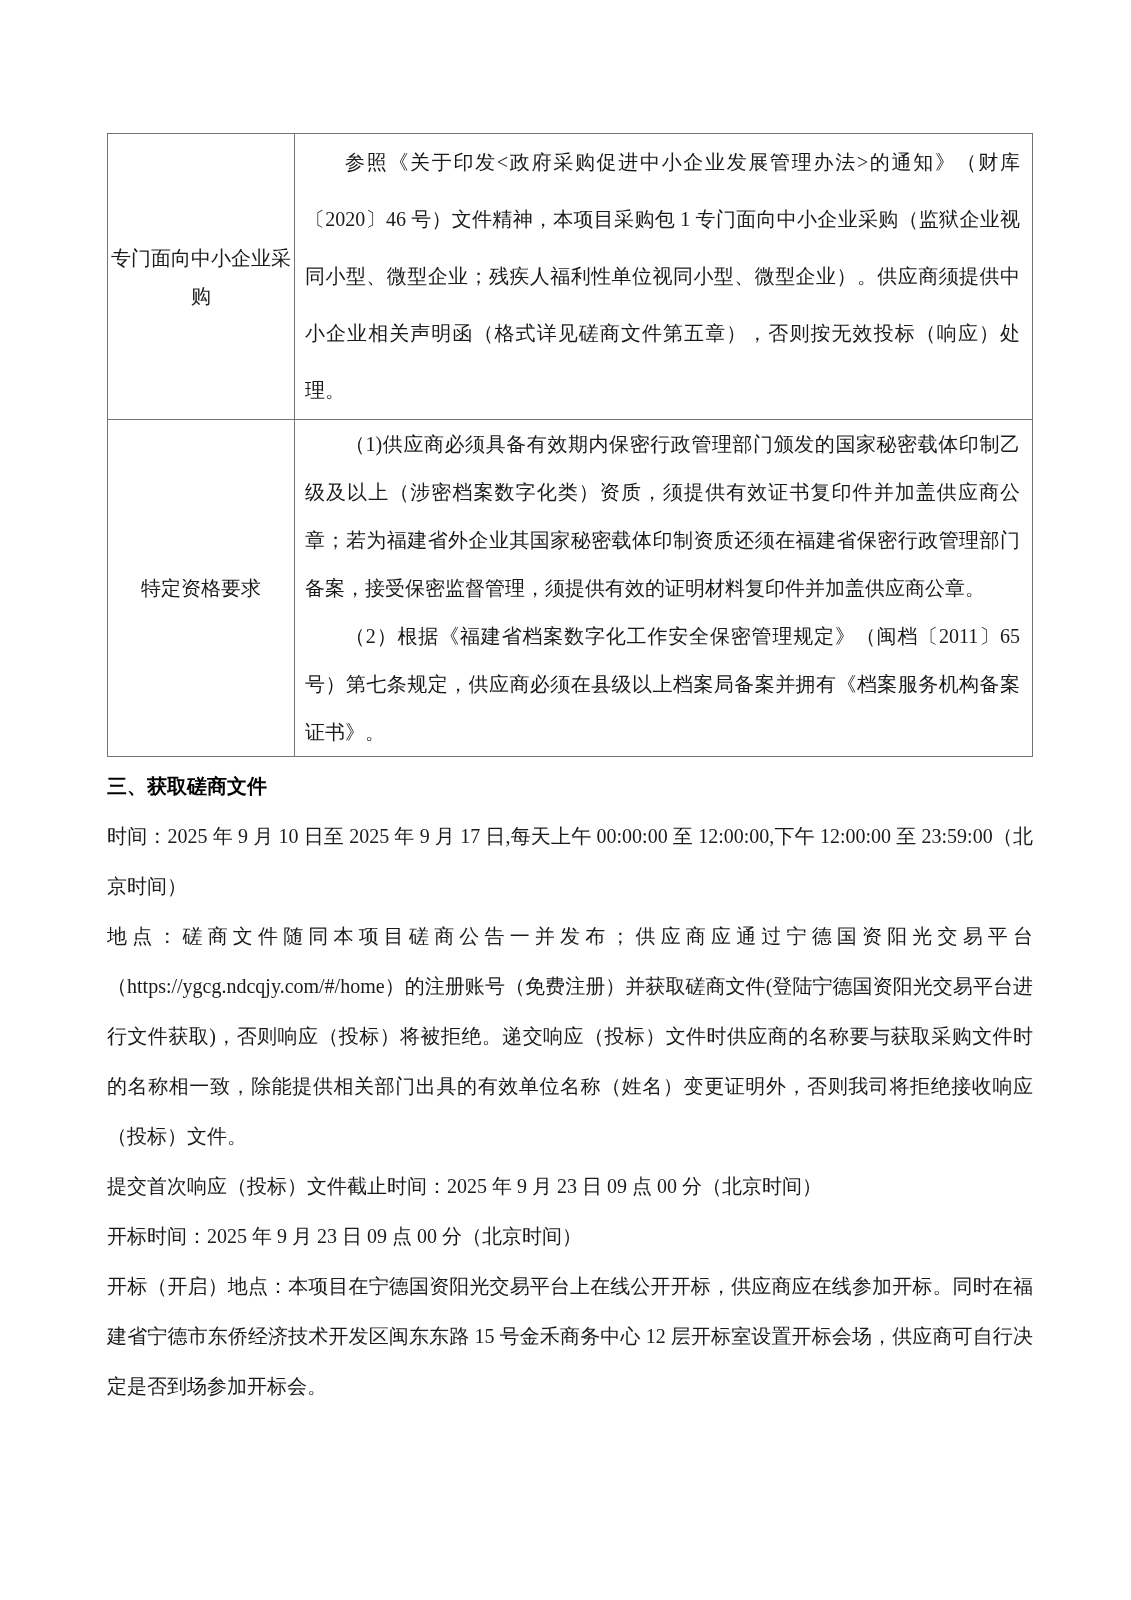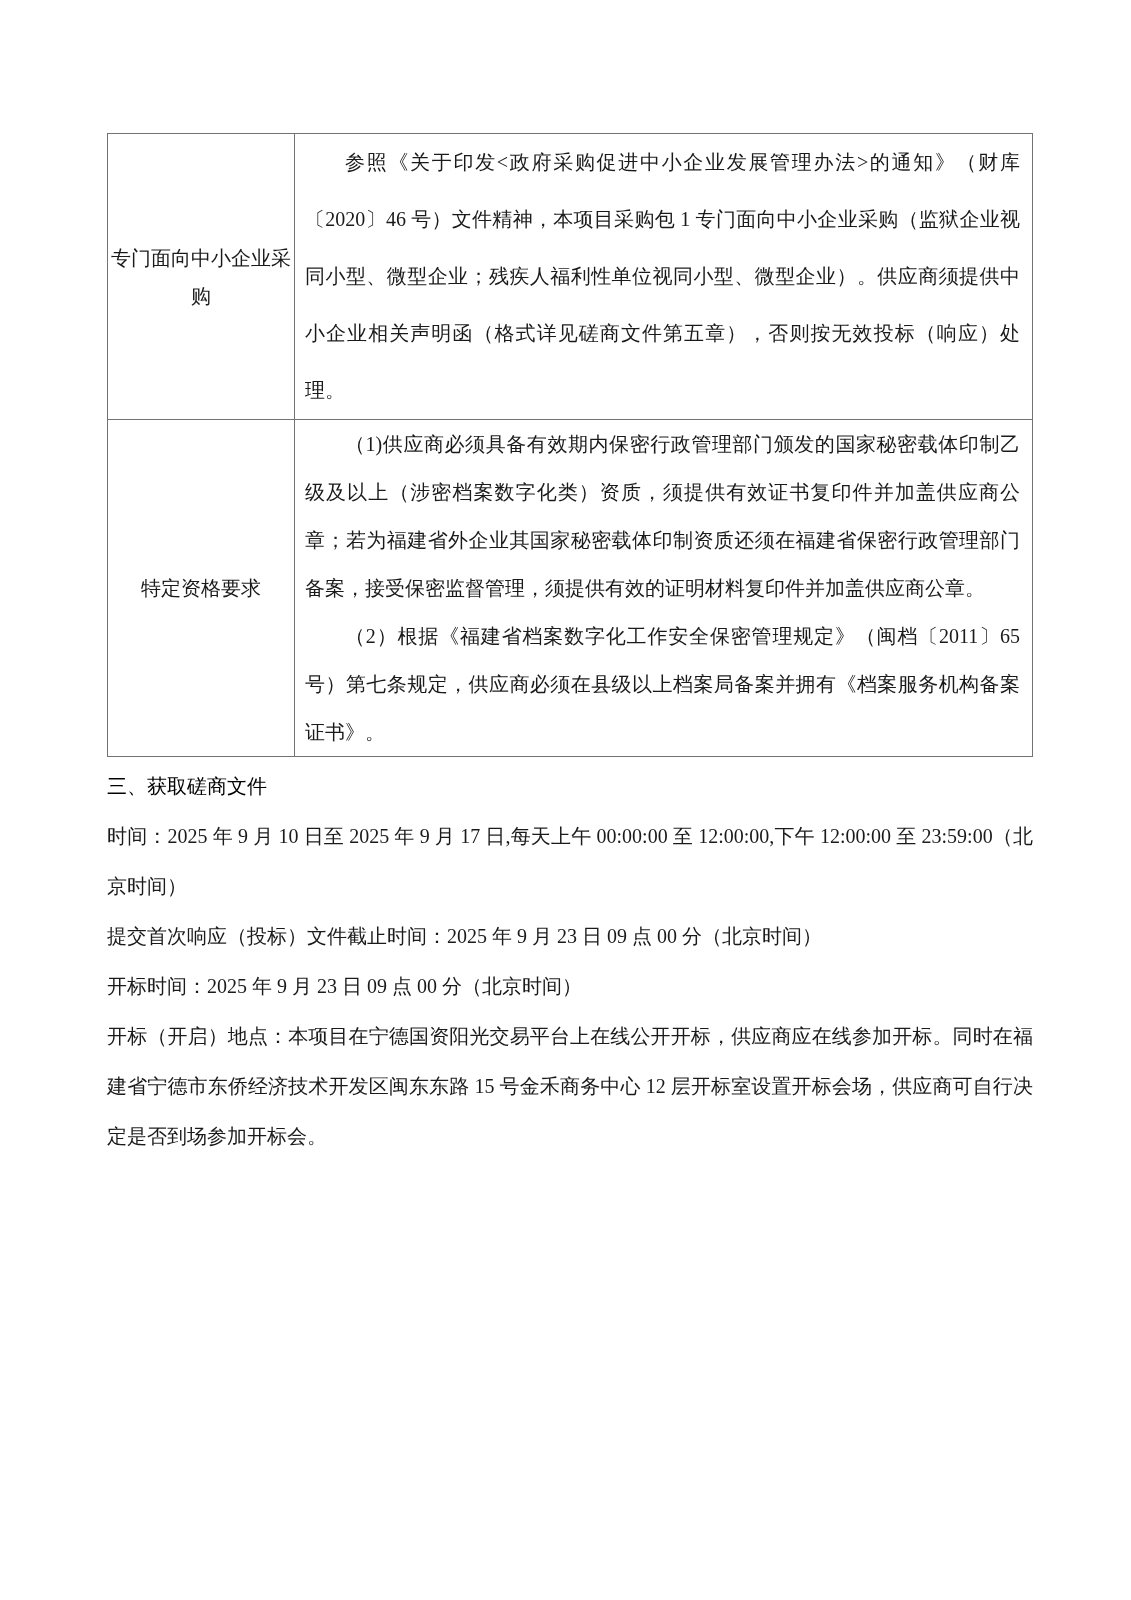--- a/index.html
+++ b/index.html
@@ -58,21 +58,21 @@
   }
   .sections p {
     margin: 0;
     line-height: 50px;
     text-align: justify;
   }
   .sections .sec-heading {
     margin: 0;
     line-height: 50px;
     font-size: 20px;
-    font-weight: normal;
+    font-weight: bold;
     color: #000000;
     text-align: left;
   }
 </style>
 </head>
 <body>
 
 <div class="doc">
 
   <table class="req-table">
@@ -96,20 +96,21 @@
       </tr>
     </tbody>
   </table>
 
   <div class="sections">
 
     <p class="sec-heading">三、获取磋商文件</p>
 
     <p>时间：2025 年 9 月 10 日至 2025 年 9 月 17 日,每天上午 00:00:00 至 12:00:00,下午 12:00:00 至 23:59:00（北京时间）</p>
 
+    <p>地点：磋商文件随同本项目磋商公告一并发布；供应商应通过宁德国资阳光交易平台（https://ygcg.ndcqjy.com/#/home）的注册账号（免费注册）并获取磋商文件(登陆宁德国资阳光交易平台进行文件获取)，否则响应（投标）将被拒绝。递交响应（投标）文件时供应商的名称要与获取采购文件时的名称相一致，除能提供相关部门出具的有效单位名称（姓名）变更证明外，否则我司将拒绝接收响应（投标）文件。</p>
 
 
 
 
     <p>提交首次响应（投标）文件截止时间：2025 年 9 月 23 日 09 点 00 分（北京时间）</p>
 
     <p>开标时间：2025 年 9 月 23 日 09 点 00 分（北京时间）</p>
 
     <p>开标（开启）地点：本项目在宁德国资阳光交易平台上在线公开开标，供应商应在线参加开标。同时在福建省宁德市东侨经济技术开发区闽东东路 15 号金禾商务中心 12 层开标室设置开标会场，供应商可自行决定是否到场参加开标会。</p>
 

